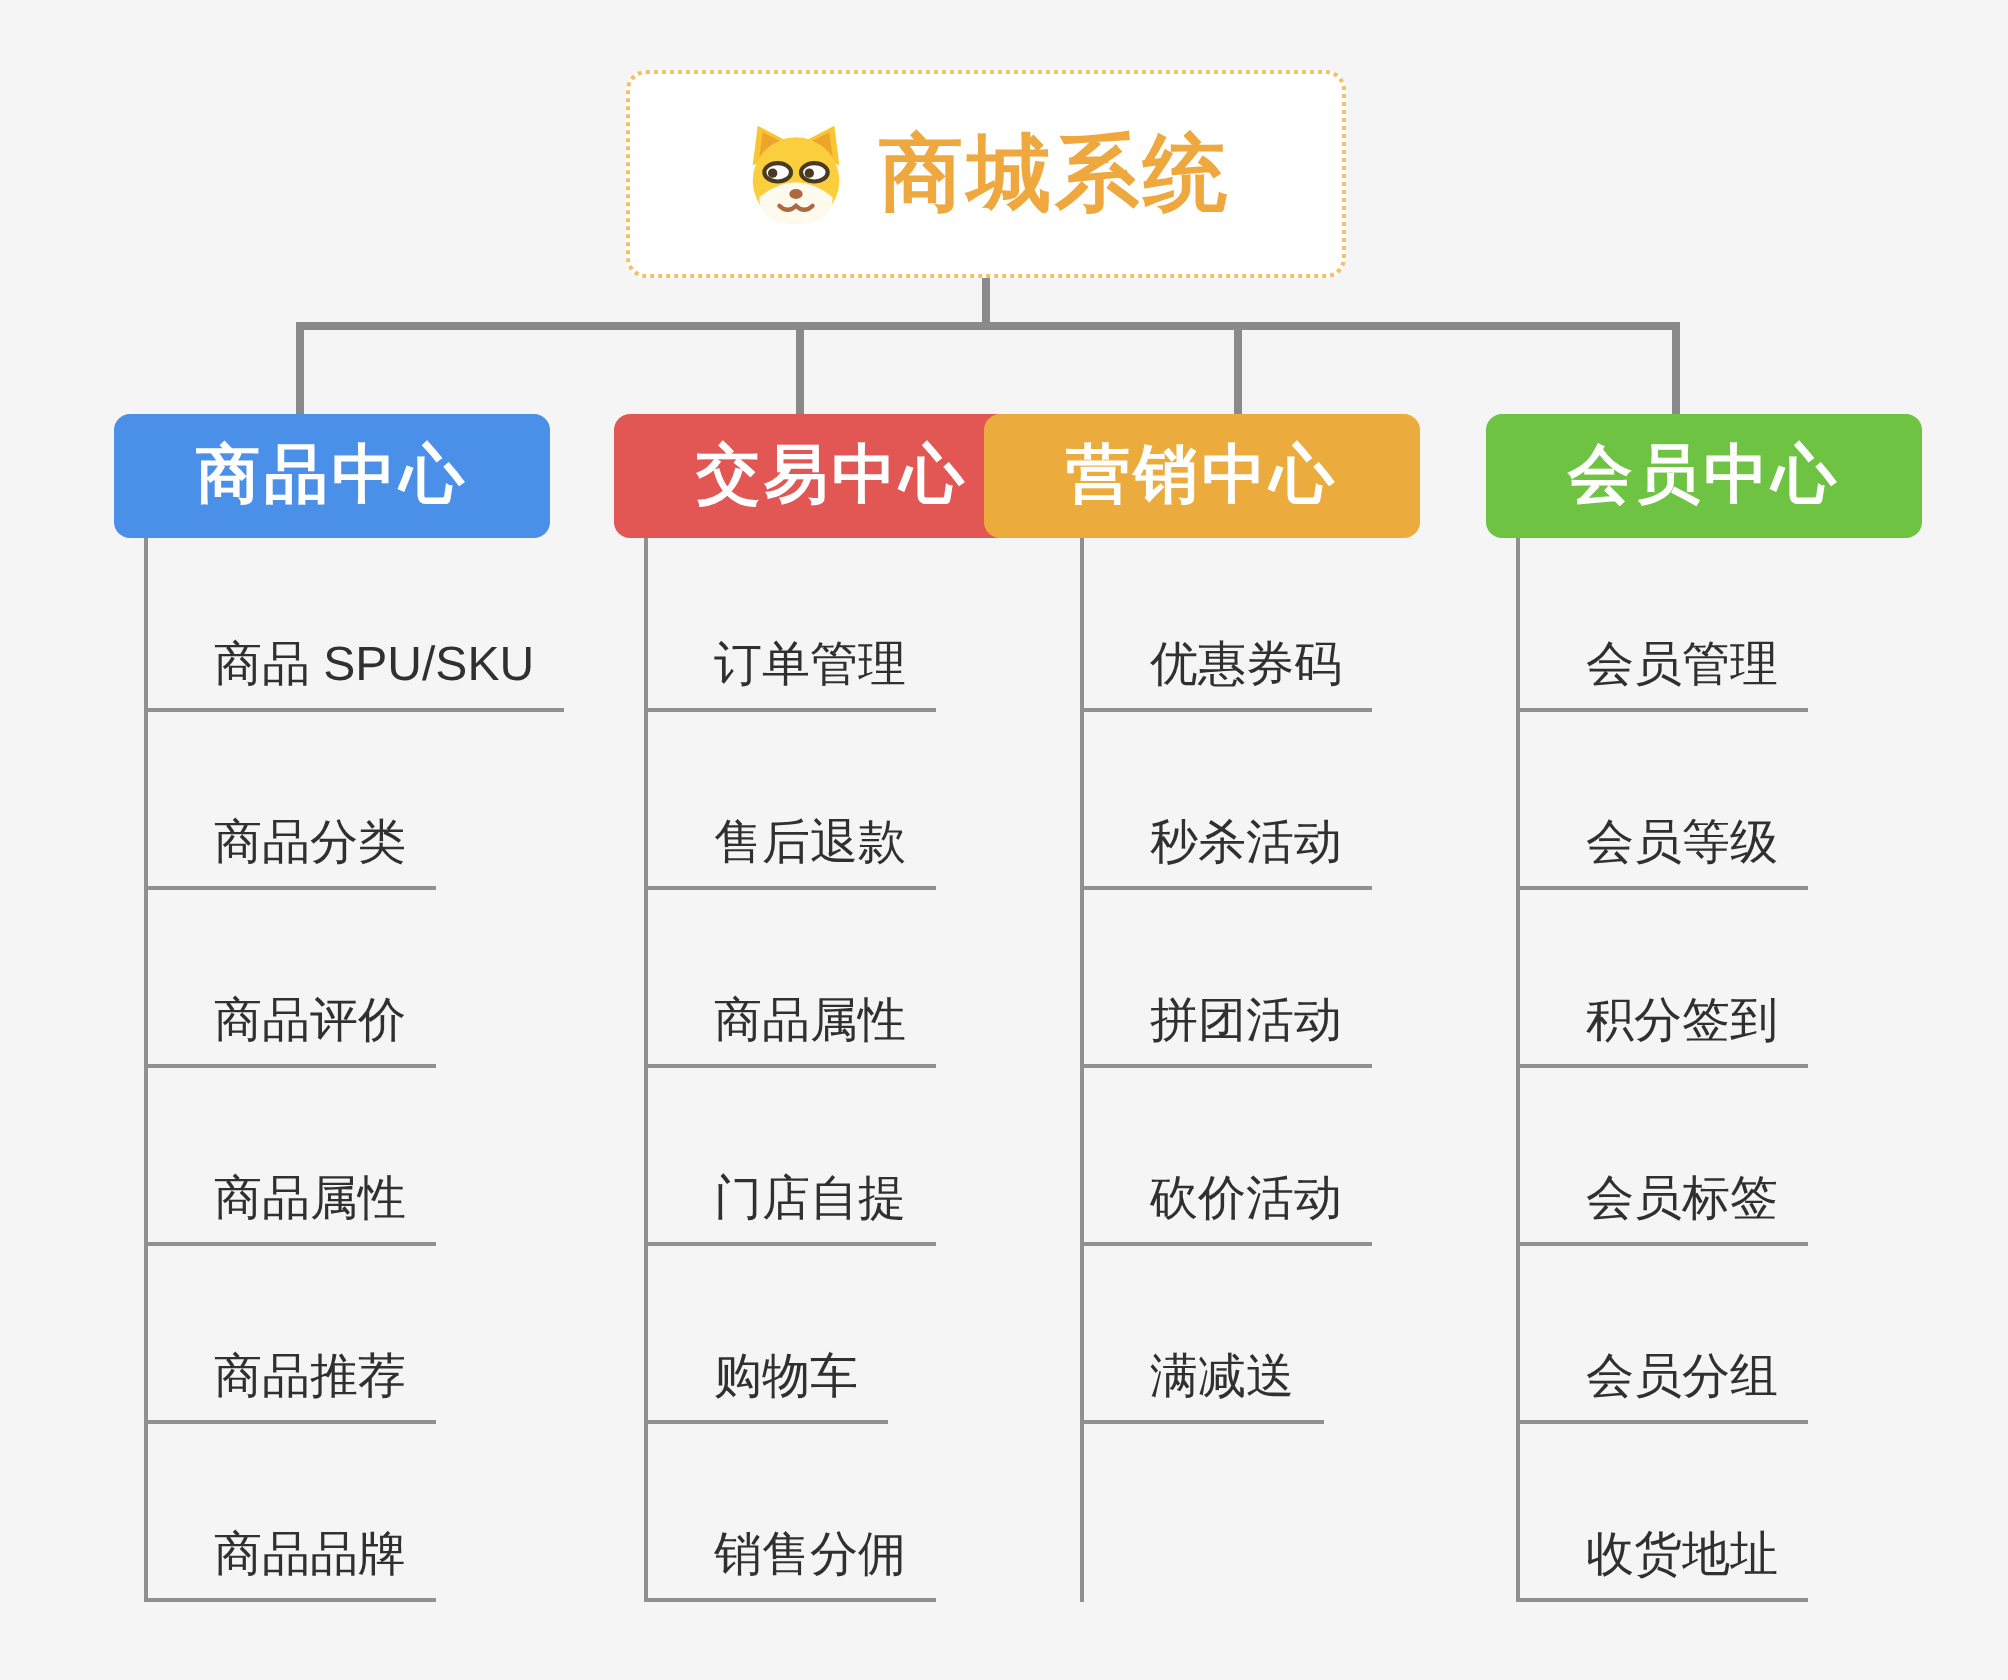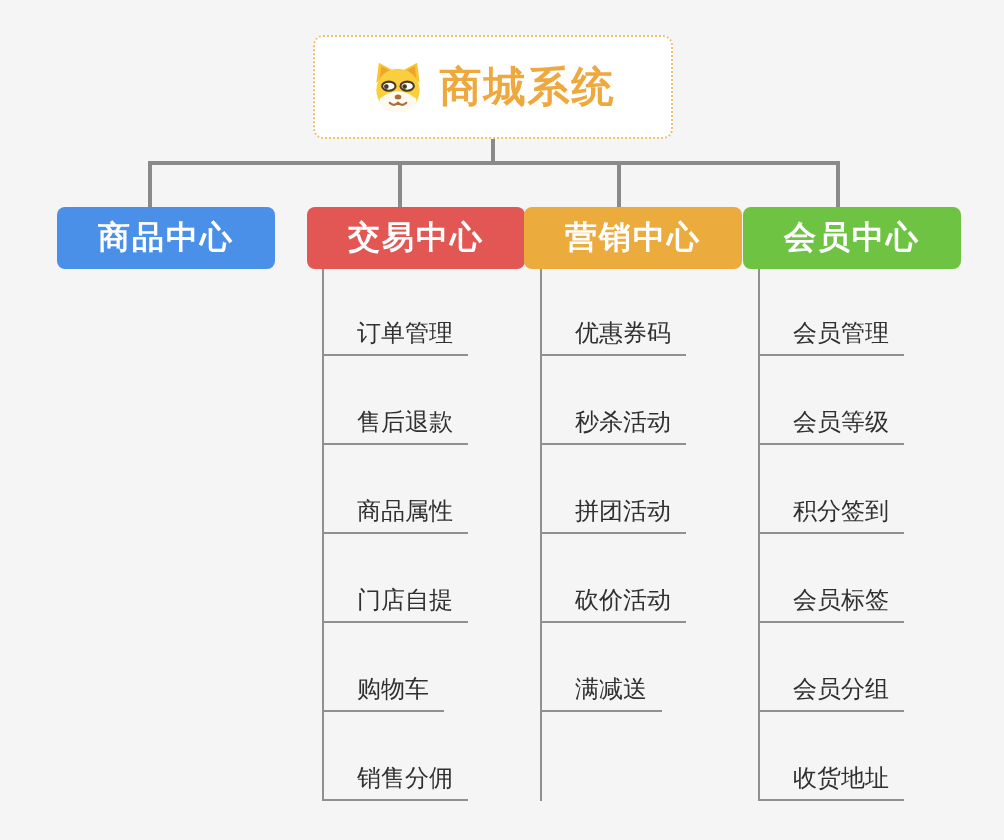--- a/index.html
+++ b/index.html
@@ -62,21 +62,21 @@
     justify-content: center;
     color: #ffffff;
     font-size: 32px;
     font-weight: 600;
     letter-spacing: 2px;
     white-space: nowrap;
     cursor: default;
   }
   .bh-1 { left: 57px;  background: #4b90e8; }
   .bh-2 { left: 307px; background: #e25754; }
-  .bh-3 { left: 524px; background: #ebab3d; }
+  .bh-3 { left: 492px; background: #ebab3d; }
   .bh-4 { left: 743px; background: #6ec342; }
 
   
   .column {
     position: absolute;
     top: 269px;
     width: 250px;
     height: 533px;
   }
   .col-1 { left: 72px; }
@@ -145,20 +145,29 @@
   <div class="branch-header bh-2">
     <span>交易中心</span>
   </div>
   <div class="branch-header bh-3">
     <span>营销中心</span>
   </div>
   <div class="branch-header bh-4">
     <span>会员中心</span>
   </div>
 
+  <div class="column col-1">
+    <div class="spine"></div>
+    <div class="item">商品 SPU/SKU</div>
+    <div class="item">商品分类</div>
+    <div class="item">商品评价</div>
+    <div class="item">商品属性</div>
+    <div class="item">商品推荐</div>
+    <div class="item">商品品牌</div>
+  </div>
 
   <div class="column col-2">
     <div class="spine"></div>
     <div class="item">订单管理</div>
     <div class="item">售后退款</div>
     <div class="item">商品属性</div>
     <div class="item">门店自提</div>
     <div class="item">购物车</div>
     <div class="item">销售分佣</div>
   </div>

